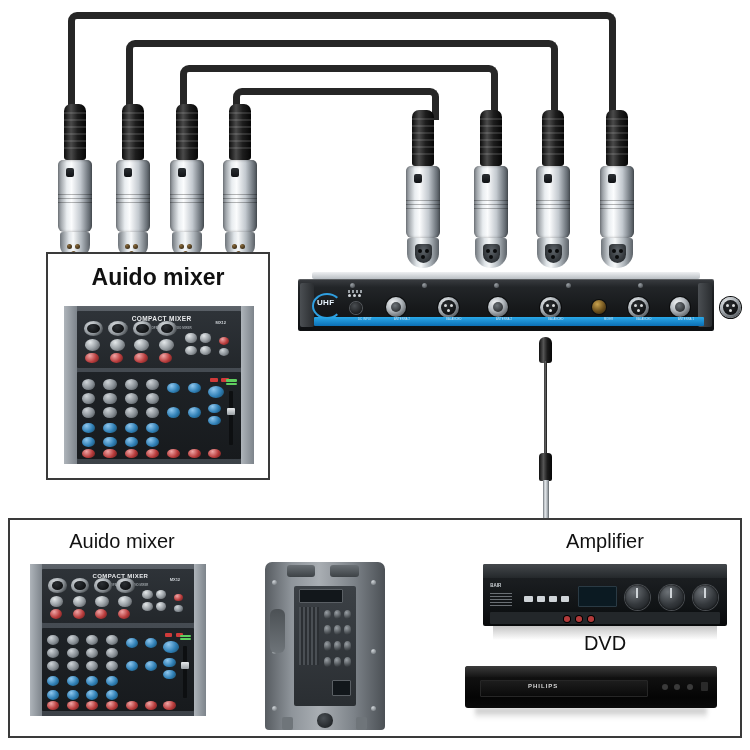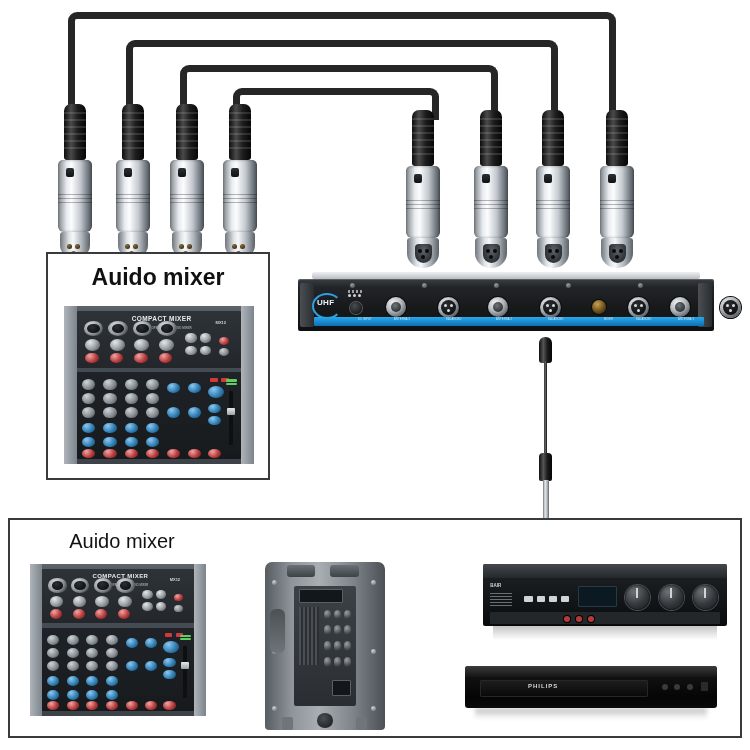--- a/index.html
+++ b/index.html
@@ -505,21 +505,23 @@
     <div class="jcord" style="left:11px;top:24px;height:96px;"></div>
     <div class="jmale" style="left:6px;top:116px;height:28px;"></div>
     <div class="jtip" style="left:9.5px;top:143px;height:40px;"></div>
   </div>
 
   <div class="frame" style="left:8px;top:518px;width:734px;height:220px;">
 
     <div class="cap" style="left:22px;top:10px;width:180px;font-size:20px;">Auido mixer</div>
 
 
-
+    <div class="cap" style="left:495px;top:10px;width:200px;font-size:20px;">Amplifier</div>
+
+    <div class="cap" style="left:495px;top:112px;width:200px;font-size:20px;">DVD</div>
 
     <div class="mx" style="left:20px;top:44px;width:176px;height:152px;">
       <div class="side" style="left:0"></div>
       <div class="side" style="right:0"></div>
       <div class="topsec">
         <div class="brand" style="right:30%;top:8%;font-size:6px;letter-spacing:.4px;">COMPACT MIXER</div>
         <div class="brand" style="right:30%;top:26%;font-size:2.8px;color:#9aa0a5;">PROFESSIONAL AUDIO MIXER</div>
         <div class="brand" style="right:9%;top:16%;font-size:4px;color:#cfd4d8;">MX12</div>
         <div class="xl" style="left:4%;top:18%;width:12%;height:26%">
             <i></i>

